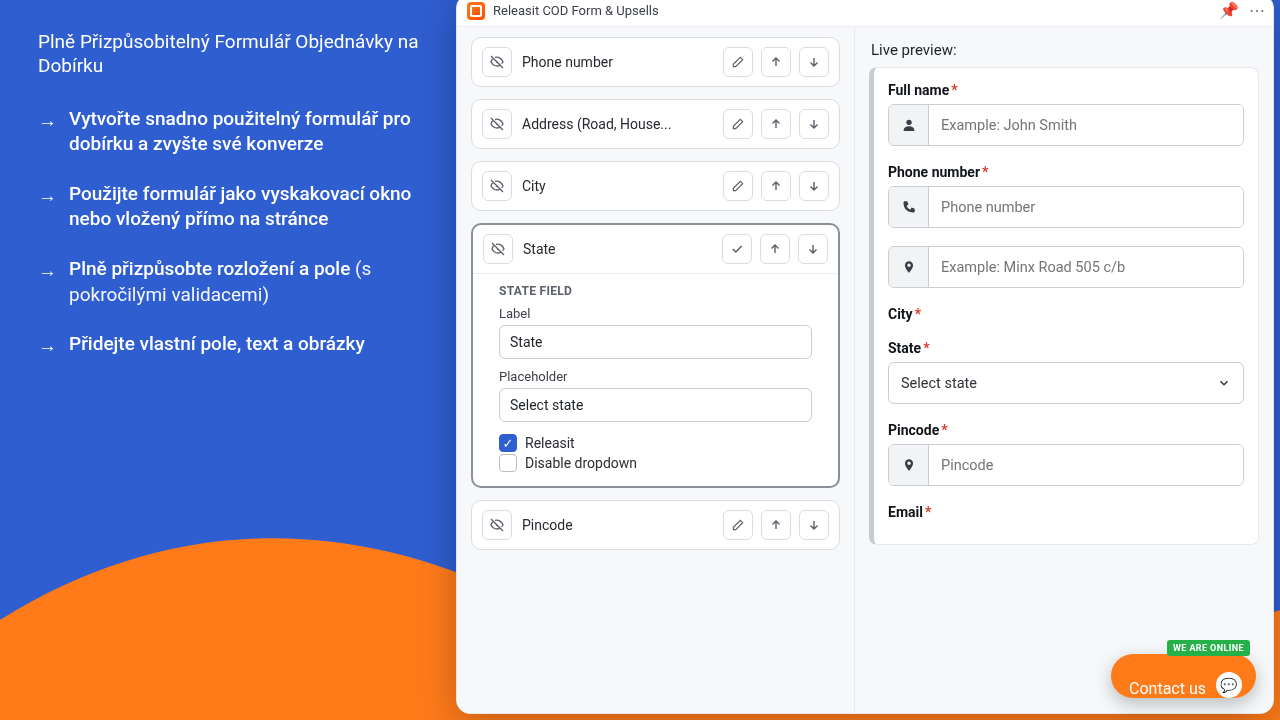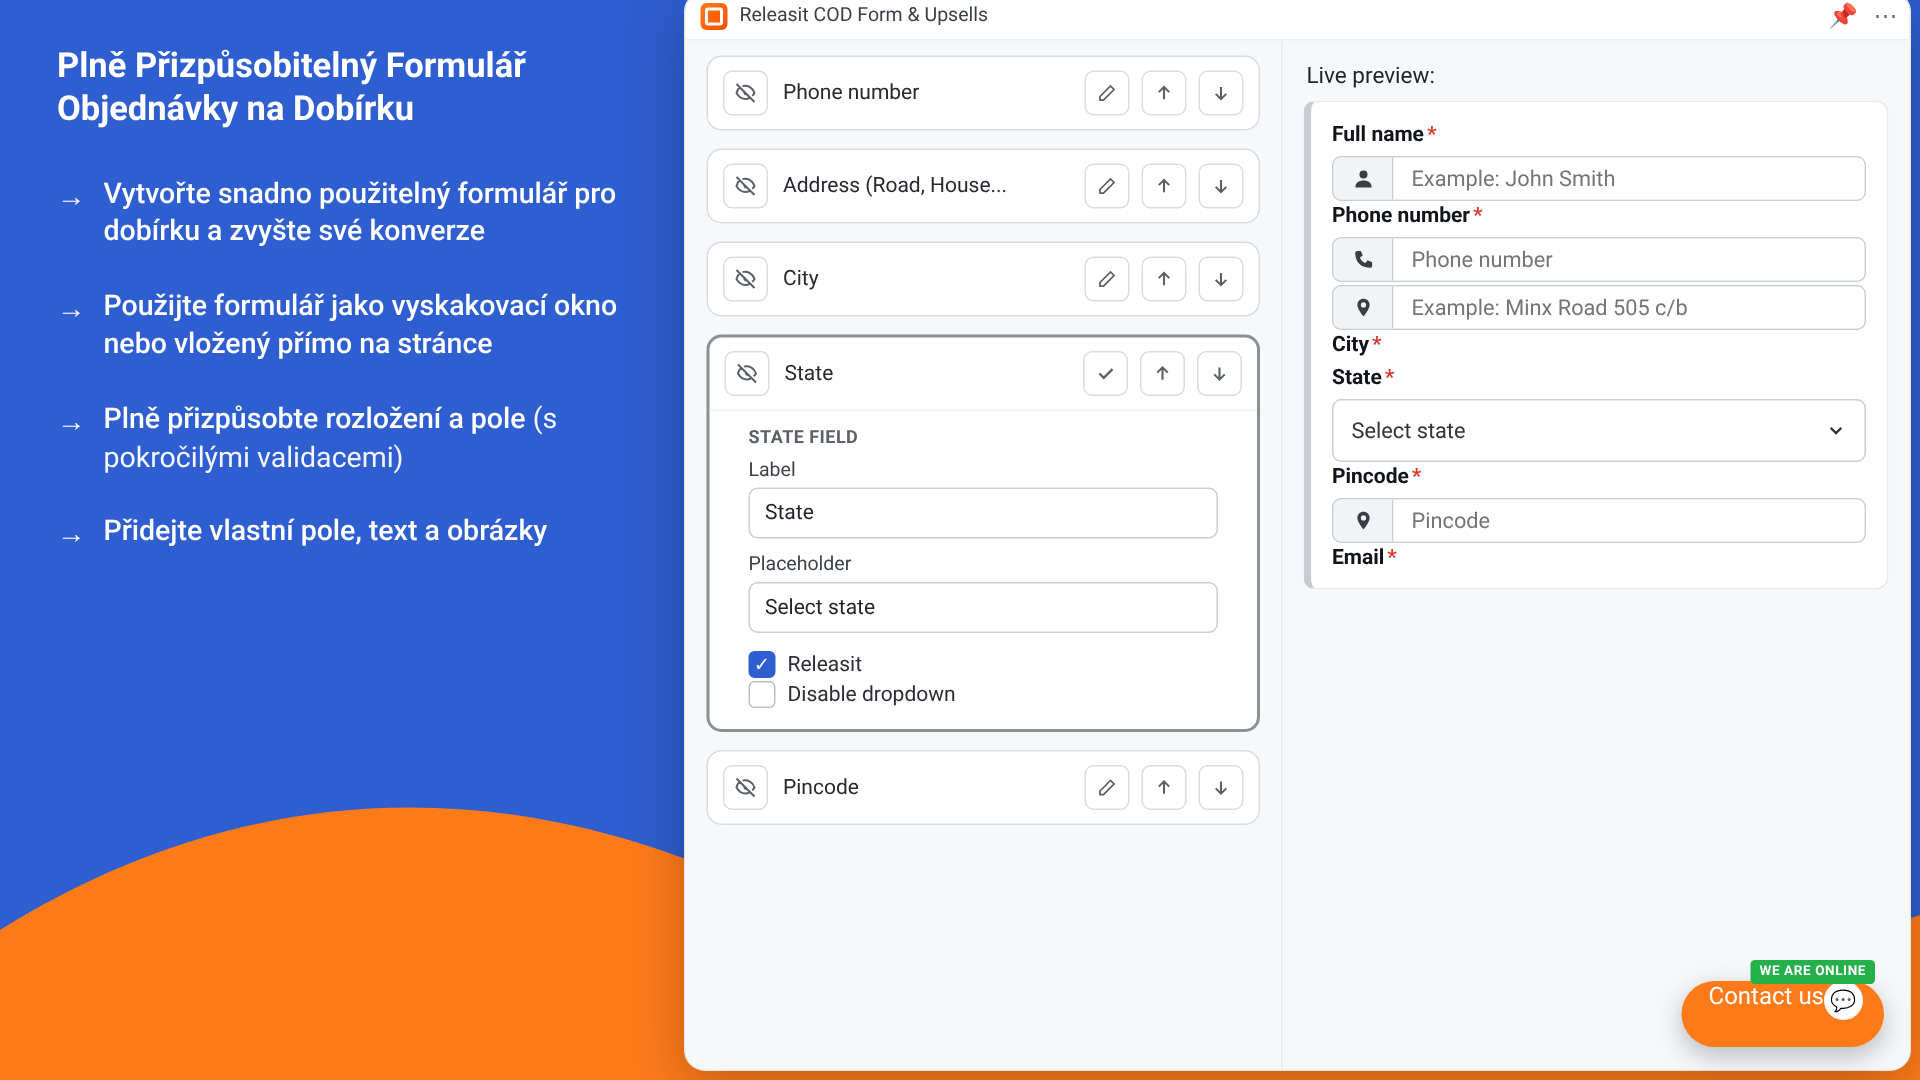--- a/index.html
+++ b/index.html
@@ -1,20 +1,20 @@
 <!DOCTYPE html>
 <html><head>
 <meta charset="utf-8">
 <style>
 *{box-sizing:border-box;margin:0;padding:0;font-family:-apple-system,BlinkMacSystemFont,"Segoe UI",Roboto,Arial,sans-serif}
 html,body{width:1280px;height:720px;overflow:hidden}
 .stage{position:relative;width:1280px;height:720px;background:#2f5ed0}
 .wave{position:absolute;left:0;bottom:0;width:1280px;height:240px}
 .marketing{position:absolute;left:38px;top:30px;width:390px;color:#fff}
-.marketing h1{font-size:23px;font-weight:700;line-height:1.25;margin-bottom:28px}
+.marketing h1{font-size:19px;font-weight:400;line-height:1.25;margin-bottom:28px}
 .marketing ul{list-style:none}
 .marketing li{display:flex;gap:12px;font-size:19px;line-height:1.35;margin-bottom:24px;font-weight:500}
 .marketing li .arw{flex:0 0 18px;font-weight:900;margin-top:2px}
 .marketing li .sub{font-weight:400;opacity:.95}
 .appwin{position:absolute;left:456px;top:-6px;width:818px;height:720px;background:#fff;border-radius:14px;box-shadow:0 10px 40px rgba(0,0,0,.25);overflow:hidden;border:1px solid #e4e6ea;display:flex;flex-direction:column}
 .titlebar{height:32px;display:flex;align-items:center;padding:0 10px;border-bottom:1px solid #eceef1;gap:8px;position:relative}
 .tb-logo{width:18px;height:18px;background:linear-gradient(135deg,#ff7b1a,#ff4d00);border-radius:4px;position:relative}
 .tb-logo:after{content:"";position:absolute;inset:3px;border:2px solid #fff;border-radius:2px}
 .tb-title{font-size:13px;color:#3b3f46}
 .tb-actions{position:absolute;right:8px;display:flex;gap:10px;color:#6b7280}
@@ -31,28 +31,28 @@
 .card.open{border:2px solid #8b8f97}
 .exp{padding:6px 26px 14px;border-top:1px solid #eaecef}
 .exp .sect{font-size:12px;font-weight:700;color:#5c6068;letter-spacing:.3px;margin:4px 0 8px}
 .exp label{font-size:13px;color:#3d4148;display:block;margin-bottom:4px}
 .tinput{width:100%;height:34px;border:1px solid #c9cdd4;border-radius:6px;padding:0 10px;font-size:14px;color:#1f2328;margin-bottom:10px;background:#fff}
 .chk{display:flex;align-items:center;gap:8px;font-size:14px;color:#2a2d33;margin-top:2px}
 .chk .box{width:18px;height:18px;border:1px solid #b8bdc5;border-radius:4px;display:flex;align-items:center;justify-content:center;font-size:13px;color:#fff}
 .chk .box.on{background:#2f5ed0;border-color:#2f5ed0}
 .preview{background:#fff;border-radius:8px;padding:14px 14px 6px;border:1px solid #e7e9ed;border-left:5px solid #c8ccd2}
 .preview h2{font-size:19px;font-weight:700;text-align:center;color:#111418;margin-bottom:14px}
-.pfld{margin-bottom:2px}
+.pfld{margin-bottom:18px}
 .pfld .plabel{font-size:14px;font-weight:700;color:#111418;margin-bottom:6px}
 .pfld .plabel .req{color:#d93a2b;margin-left:2px}
-.pwrap{display:flex;height:30px;border:1px solid #c9cdd4;border-radius:6px;overflow:hidden}
+.pwrap{display:flex;height:42px;border:1px solid #c9cdd4;border-radius:6px;overflow:hidden}
 .padd{width:40px;background:#f1f3f5;border-right:1px solid #c9cdd4;display:flex;align-items:center;justify-content:center;color:#3a3e45}
 .pinp{flex:1;border:none;outline:none;padding:0 12px;font-size:14.5px;color:#5c6068}
 .psel{display:flex;align-items:center;justify-content:space-between;height:42px;border:1px solid #c9cdd4;border-radius:6px;padding:0 12px;font-size:14.5px;color:#303338}
-.chat{position:absolute;right:24px;bottom:22px;display:flex;align-items:flex-start;height:44px;background:#ff7b1a;color:#fff;border-radius:22px;padding:0 14px 0 18px;font-size:16px;box-shadow:0 6px 18px rgba(0,0,0,.25);z-index:5}
+.chat{position:absolute;right:24px;bottom:22px;display:flex;align-items:flex-end;height:44px;background:#ff7b1a;color:#fff;border-radius:22px;padding:0 14px 0 18px;font-size:16px;gap:10px;box-shadow:0 6px 18px rgba(0,0,0,.25);z-index:5}
 .chat .badge{position:absolute;top:-14px;right:6px;background:#25b04a;color:#fff;font-size:9px;font-weight:700;padding:3px 6px;border-radius:3px;letter-spacing:.4px}
 .chat .bubble{width:26px;height:26px;border-radius:50%;background:#fff;color:#ff7b1a;display:flex;align-items:center;justify-content:center;font-size:14px}
 svg{display:block}
 </style>
 </head>
 <body>
 
 <div class="stage">
   <svg class="wave" viewBox="0 0 1280 240" preserveAspectRatio="none">
     <path d="M0,140 C160,40 340,30 520,120 C720,220 900,260 1280,130 L1280,240 L0,240 Z" fill="#ff7b1a"></path>

